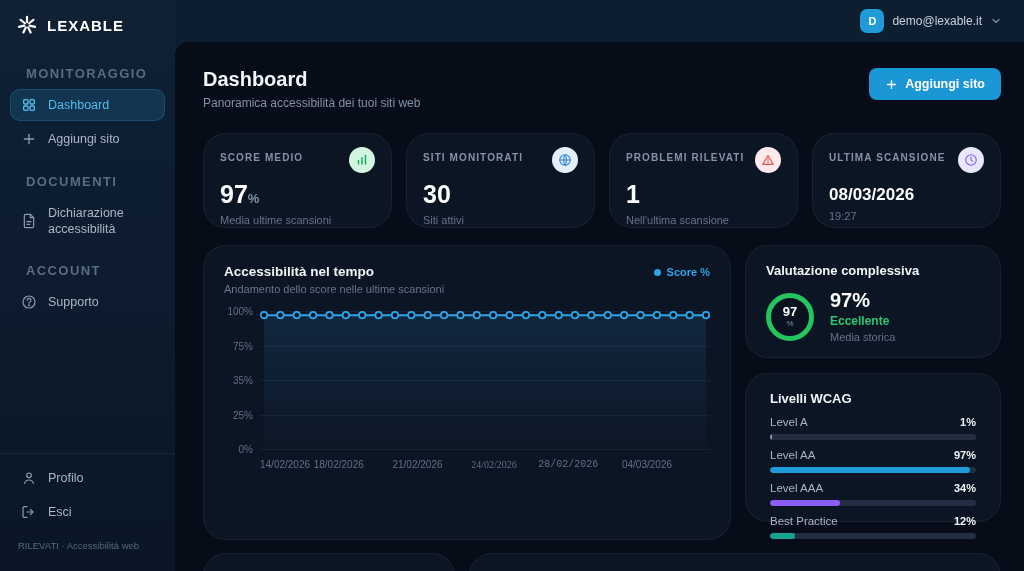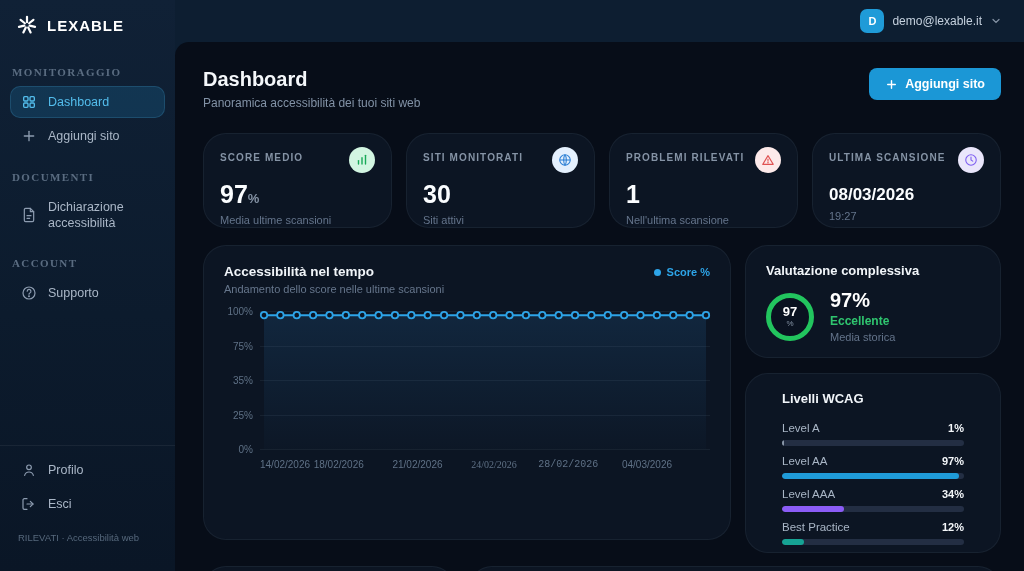--- a/index.html
+++ b/index.html
@@ -13,34 +13,34 @@
   .sidebar {
     position:absolute; left:0; top:0; bottom:0; width:175px;
     background:linear-gradient(180deg,#102136 0%, #0c1b2d 55%, #0a1626 100%);
     z-index:2; display:flex; flex-direction:column;
   }
   .logo-row { display:flex; align-items:center; gap:9px; padding:14px 16px 12px; }
   .logo-mark { width:22px; height:22px; color:#fff; }
   .logo-text { font-size:15px; font-weight:bold; letter-spacing:1px; color:#fff; }
   .nav { flex:1; }
   .nav-section-label {
-    padding:0 12px; margin:18px 0 8px; font-size:11px; font-weight:bold;
-    letter-spacing:1.4px; color:#5a6c81;font-family:Liberation Serif, serif;
+    padding:0 26px; margin:18px 0 8px; font-size:13px; font-weight:bold;
+    letter-spacing:1.4px; color:#5a6c81;
   }
   .nav-item {
     display:flex; align-items:center; gap:11px; margin:2px 10px; padding:8px 11px;
     border-radius:10px; font-size:12.5px; color:#aab7c7; cursor:pointer; line-height:1.3;
   }
   .nav-item .nav-icon { width:16px; height:16px; flex:0 0 16px; color:#8d9cb0; }
   .nav-item.active {
     background:rgba(33,130,193,0.22); color:#53bdec;
     box-shadow:inset 0 0 0 1px rgba(83,189,236,0.18);
   }
   .nav-item.active .nav-icon { color:#53bdec; }
-  .sidebar-bottom { border-top:1px solid rgba(255,255,255,0.06); padding:6px 0 16px; }
+  .sidebar-bottom { border-top:1px solid rgba(255,255,255,0.06); padding:6px 0 8px; }
   .sidebar-footer { font-size:9.5px; color:#56687c; padding:10px 18px 12px; }
   
   .topband {
     position:absolute; left:175px; right:0; top:0; height:42px;
     display:flex; align-items:center; justify-content:flex-end; padding:0 22px;
   }
   .user-chip { display:flex; align-items:center; gap:8px; cursor:pointer; }
   .avatar {
     width:24px; height:24px; border-radius:7px; background:#1f9bd8;
     display:flex; align-items:center; justify-content:center;
@@ -102,22 +102,22 @@
   .ring {
     width:48px; height:48px; border-radius:50%; border:5px solid #22c55e;
     display:flex; flex-direction:column; align-items:center; justify-content:center;
     background:#0a1220; flex:0 0 48px;
   }
   .ring-value { font-size:13px; font-weight:bold; color:#fff; line-height:1; }
   .ring-suffix { font-size:8px; color:#8593a5; margin-top:1px; }
   .score-big { font-size:20px; font-weight:bold; color:#fff; line-height:1; }
   .score-status { font-size:12px; font-weight:600; color:#2fc56f; margin-top:4px; }
   .score-sub { font-size:11px; color:#64748b; margin-top:3px; }
-  .wcag-card { padding:17px 36px; height:180px; }
-  .wcag-rows { margin-top:16px; }
+  .wcag-card { padding:17px 24px; height:149px; }
+  .wcag-rows { margin-top:10px; }
   .wcag-row { margin-bottom:9px; }
   .wcag-row-top { display:flex; justify-content:space-between; align-items:baseline; margin-bottom:6px; }
   .wcag-label { font-size:11.5px; color:#a9b6c6; }
   .wcag-value { font-size:11px; font-weight:bold; color:#f4f7fa; }
   .wcag-track { height:6px; border-radius:3px; background:#232e43; overflow:hidden; }
   .wcag-fill { height:100%; border-radius:3px; }
   
   .bottom-row { display:grid; grid-template-columns:252px 1fr; gap:14px; margin-top:13px; }
   .bottom-card { padding:18px 20px; height:120px; }
   svg { display:block; }

